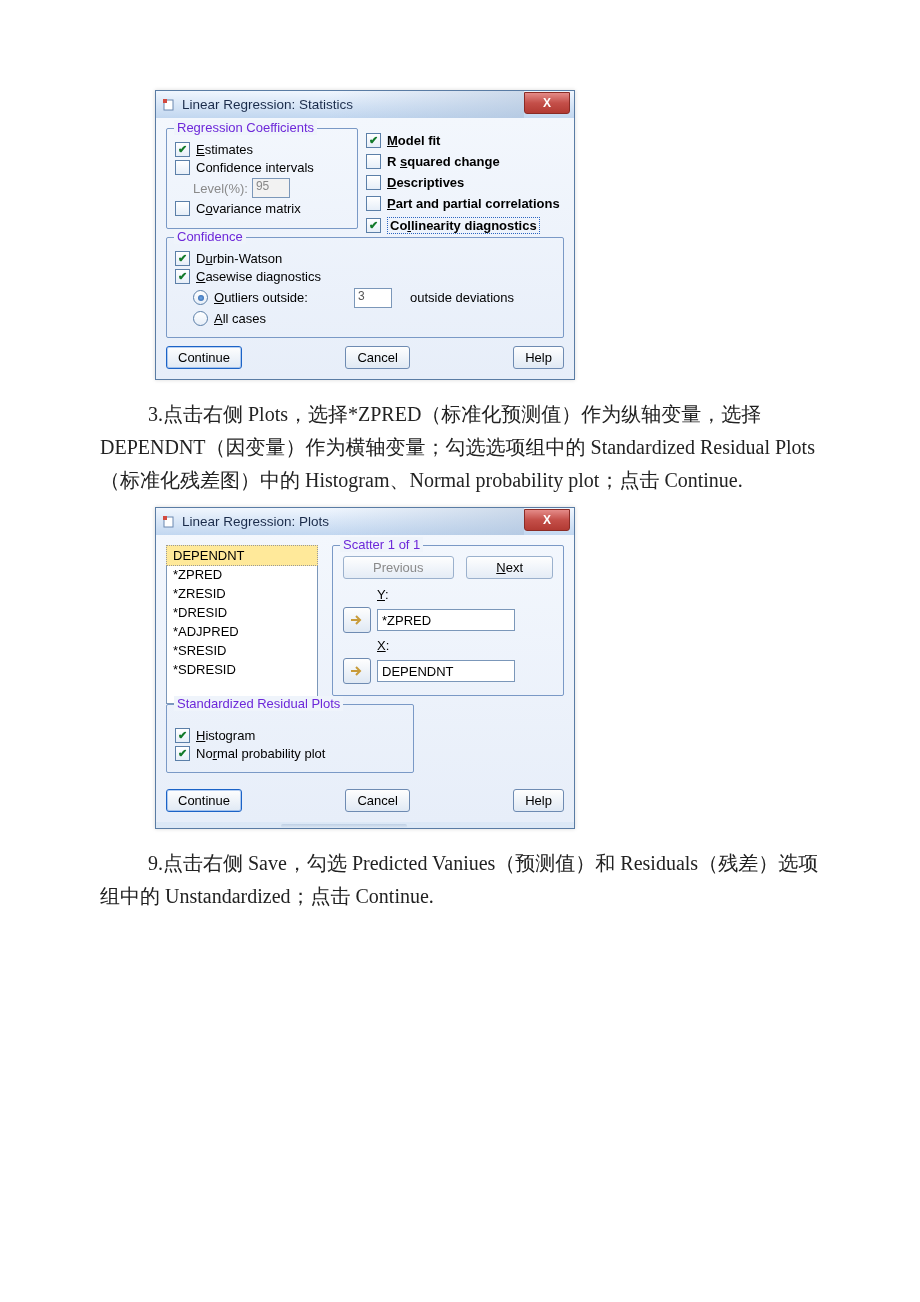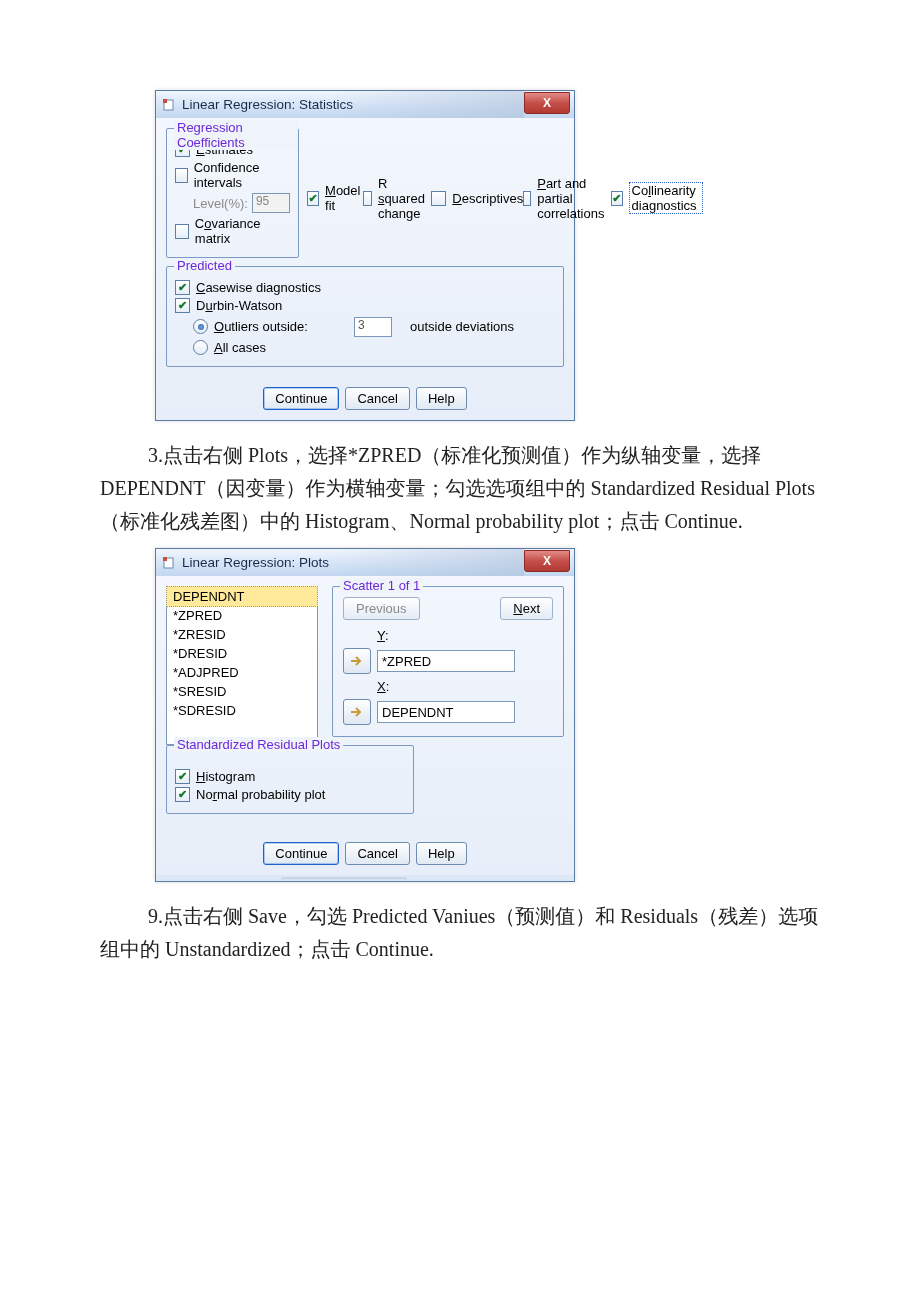--- a/index.html
+++ b/index.html
@@ -108,21 +108,22 @@
     font-size: 13px;
     background: #eff4fb;
   }
   .row {
     display: flex;
     align-items: center;
     margin: 3px 0;
   }
   .col {
     display: flex;
-    flex-direction: row;
+    flex-direction: column;
+    font-weight: bold;
   }
   .spread {
     display: flex;
     gap: 8px;
   }
   .col-left { width: 174px; }
   .col-right { flex: 1; }
 
   label.opt {
     display: flex;
@@ -165,23 +166,23 @@
   }
   .mini-input.dis { background:#f2f2f2; color:#888; }
 
   .highlight-box {
     border: 1px dotted #2b64c0;
     padding: 0 2px;
   }
 
   .btnrow {
     display: flex;
-    justify-content: center;
+    justify-content: space-between;
     gap: 6px;
-    margin-top: 20px;
+    margin-top: 8px;
   }
   .btn {
     border: 1px solid #6e8bb2;
     background: linear-gradient(#fefefe, #e0e9f4);
     border-radius: 3px;
     padding: 3px 11px;
     font-size: 13px;
     color: #000;
     cursor: default;
   }
@@ -199,21 +200,21 @@
   }
   .listbox .li.sel {
     background: #ffe99a;
     border: 1px dotted #999;
     margin: -1px;
   }
   .navbtn {
     border: 1px solid #9bb1cd;
     background: linear-gradient(#fefefe, #e4ecf6);
     border-radius: 3px;
-    padding: 3px 12px;
+    padding: 3px 29px;
     font-size: 13px;
     color: #8a8a8a;
   }
   .navbtn.en { color: #000; }
   .navbtn.en .u { text-decoration: underline; }
   .fieldbox {
     display:flex; align-items:center; gap:6px;
     margin: 5px 0;
   }
   .arrowbtn {
@@ -301,28 +302,28 @@
               <span><span class="u">P</span>art and partial correlations</span>
             </label>
             <label class="opt">
               <span class="chk checked"></span>
               <span class="highlight-box">Co<span class="u">l</span>linearity diagnostics</span>
             </label>
           </div>
         </div>
 
         <div class="group">
-          <div class="group-title">Predicted</div>
+          <div class="group-title">Confidence</div>
+          <label class="opt">
+            <span class="chk checked"></span>
+            <span>D<span class="u">u</span>rbin-Watson</span>
+          </label>
           <label class="opt">
             <span class="chk checked"></span>
             <span><span class="u">C</span>asewise diagnostics</span>
-          </label>
-          <label class="opt">
-            <span class="chk checked"></span>
-            <span>D<span class="u">u</span>rbin-Watson</span>
           </label>
           <div class="row" style="margin-left:18px">
             <label class="opt">
               <span class="rad sel"></span>
               <span><span class="u">O</span>utliers outside:</span>
             </label>
             <span style="width:46px"></span>
             <span class="mini-input">3</span>
             <span style="width:18px"></span>
             <span>outside deviations</span>

